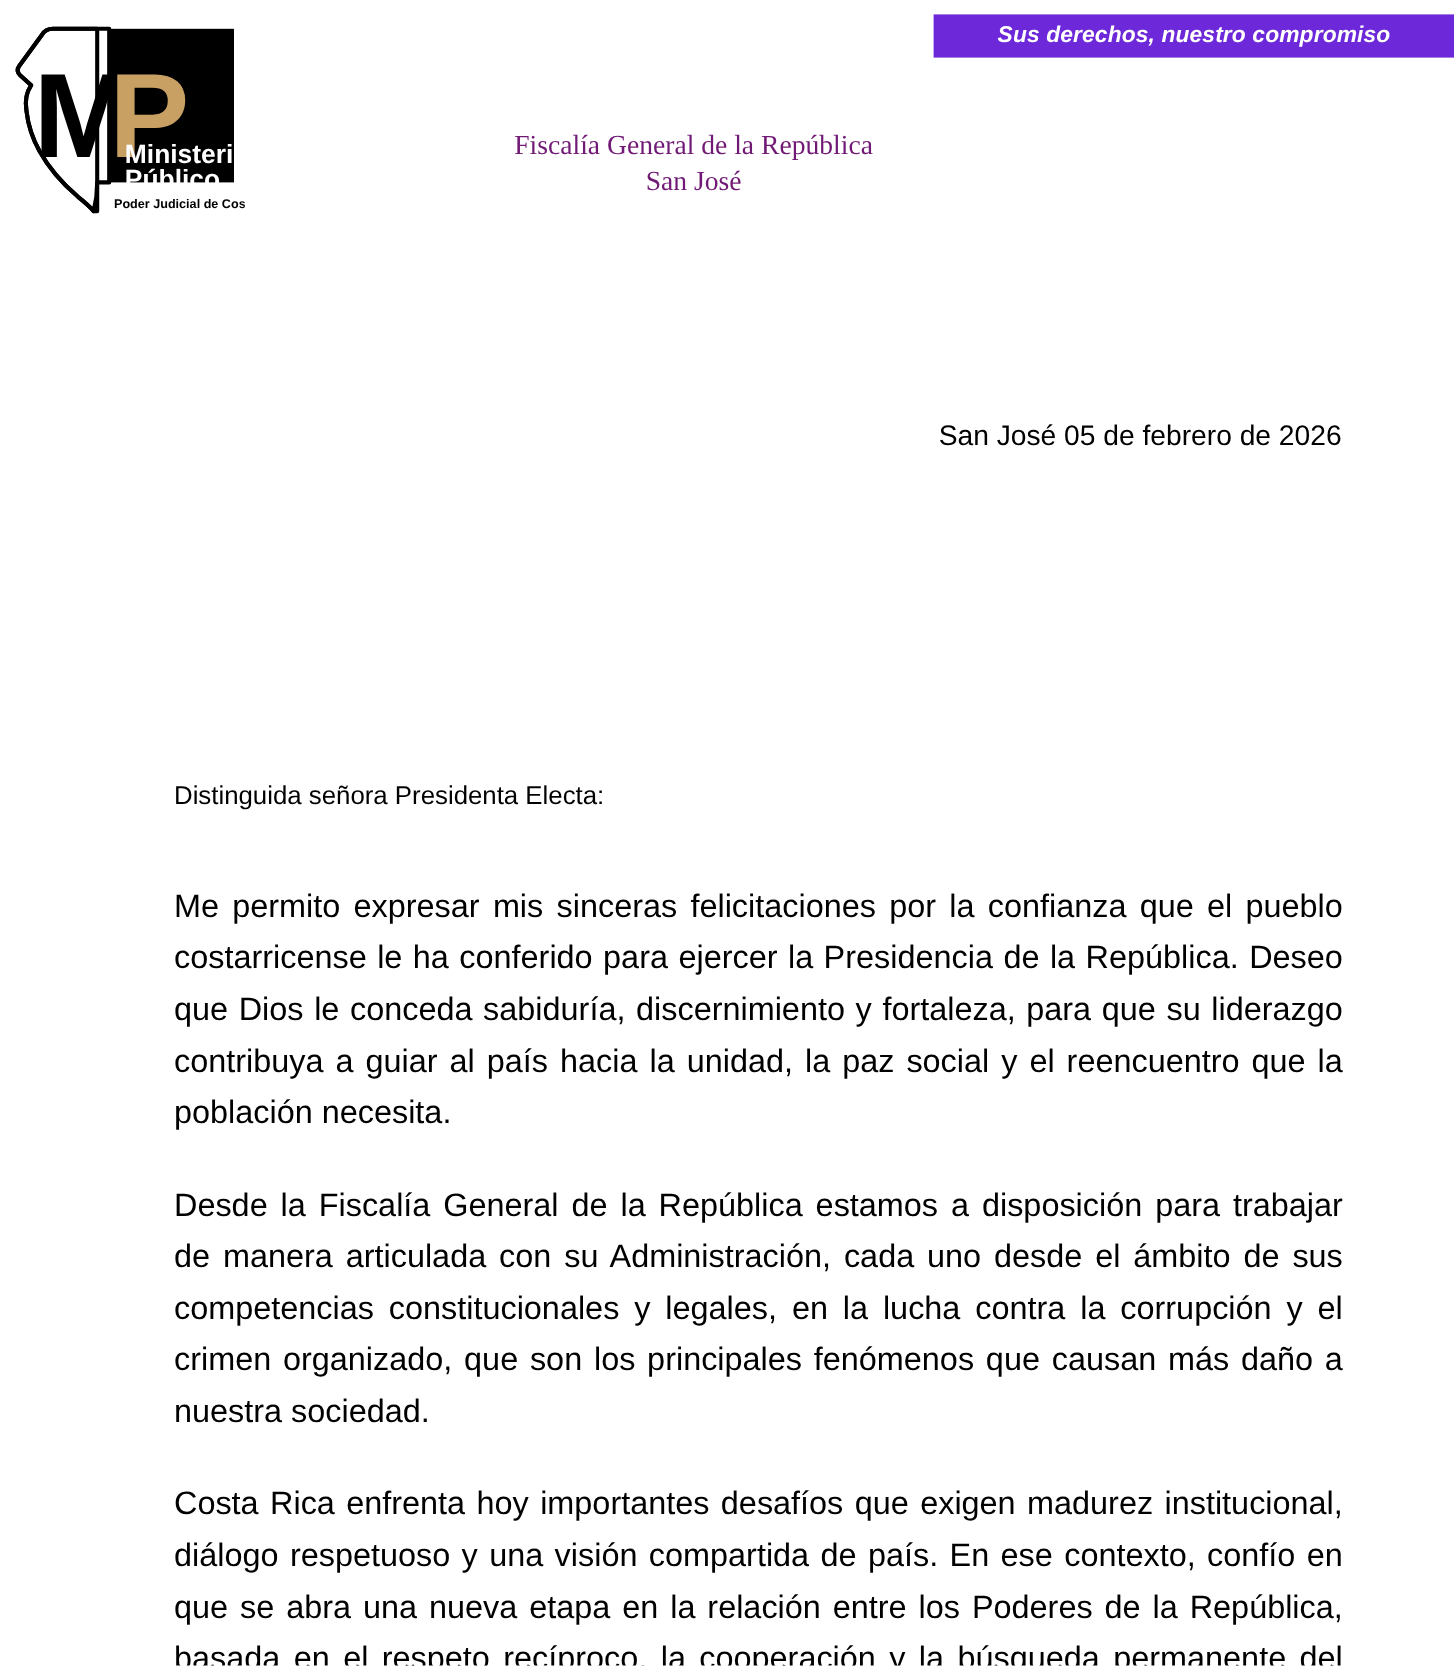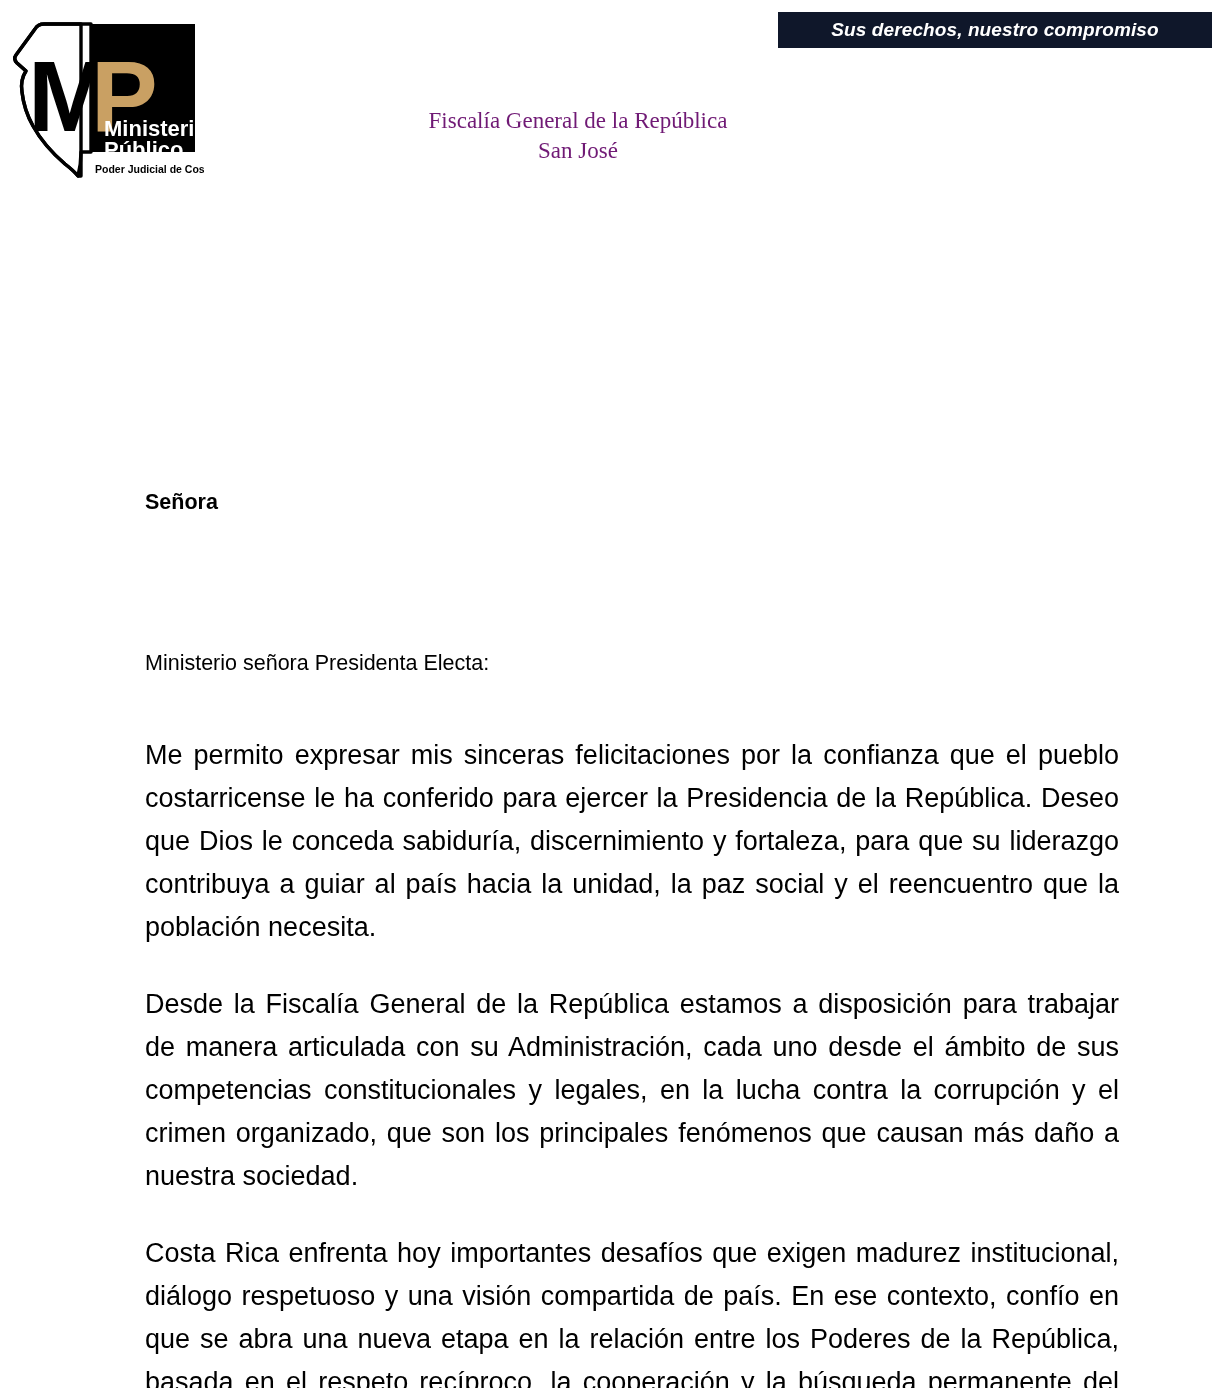--- a/index.html
+++ b/index.html
@@ -16,21 +16,21 @@
     overflow: hidden;
   }
 
   
   .banner {
     position: absolute;
     left: 778px;
     top: 12px;
     width: 434px;
     height: 36px;
-    background: #0f172a;
+    background: #6d28d9;
     display: flex;
     align-items: center;
     justify-content: center;
   }
   .banner-text {
     color: #ffffff;
     font-family: "Liberation Sans", sans-serif;
     font-weight: bold;
     font-style: italic;
     font-size: 19px;
@@ -134,25 +134,25 @@
     <text x="87" y="155" font-family="Liberation Sans, sans-serif" font-size="10.5" font-weight="bold" fill="#000000">Poder Judicial de Costa Rica</text>
   </svg>
 </div>
 
 <div class="org-header">
   <div>Fiscalía General de la República</div>
   <div>San José</div>
 </div>
 
 <div class="date-block">
+  <div>San José 05 de febrero de 2026</div>
 </div>
 
 <div class="addressee">
-  <div>Señora</div>
 </div>
 
-<div class="salutation">Ministerio señora Presidenta Electa:</div>
+<div class="salutation">Distinguida señora Presidenta Electa:</div>
 
 <div class="body-text">
   <p>Me permito expresar mis sinceras felicitaciones por la confianza que el pueblo costarricense le ha conferido para ejercer la Presidencia de la República. Deseo que Dios le conceda sabiduría, discernimiento y fortaleza, para que su liderazgo contribuya a guiar al país hacia la unidad, la paz social y el reencuentro que la población necesita.</p>
   <p>Desde la Fiscalía General de la República estamos a disposición para trabajar de manera articulada con su Administración, cada uno desde el ámbito de sus competencias constitucionales y legales, en la lucha contra la corrupción y el crimen organizado, que son los principales fenómenos que causan más daño a nuestra sociedad.</p>
   <p>Costa Rica enfrenta hoy importantes desafíos que exigen madurez institucional, diálogo respetuoso y una visión compartida de país. En ese contexto, confío en que se abra una nueva etapa en la relación entre los Poderes de la República, basada en el respeto recíproco, la cooperación y la búsqueda permanente del bien común.</p>
 </div>
 
 </body></html>

